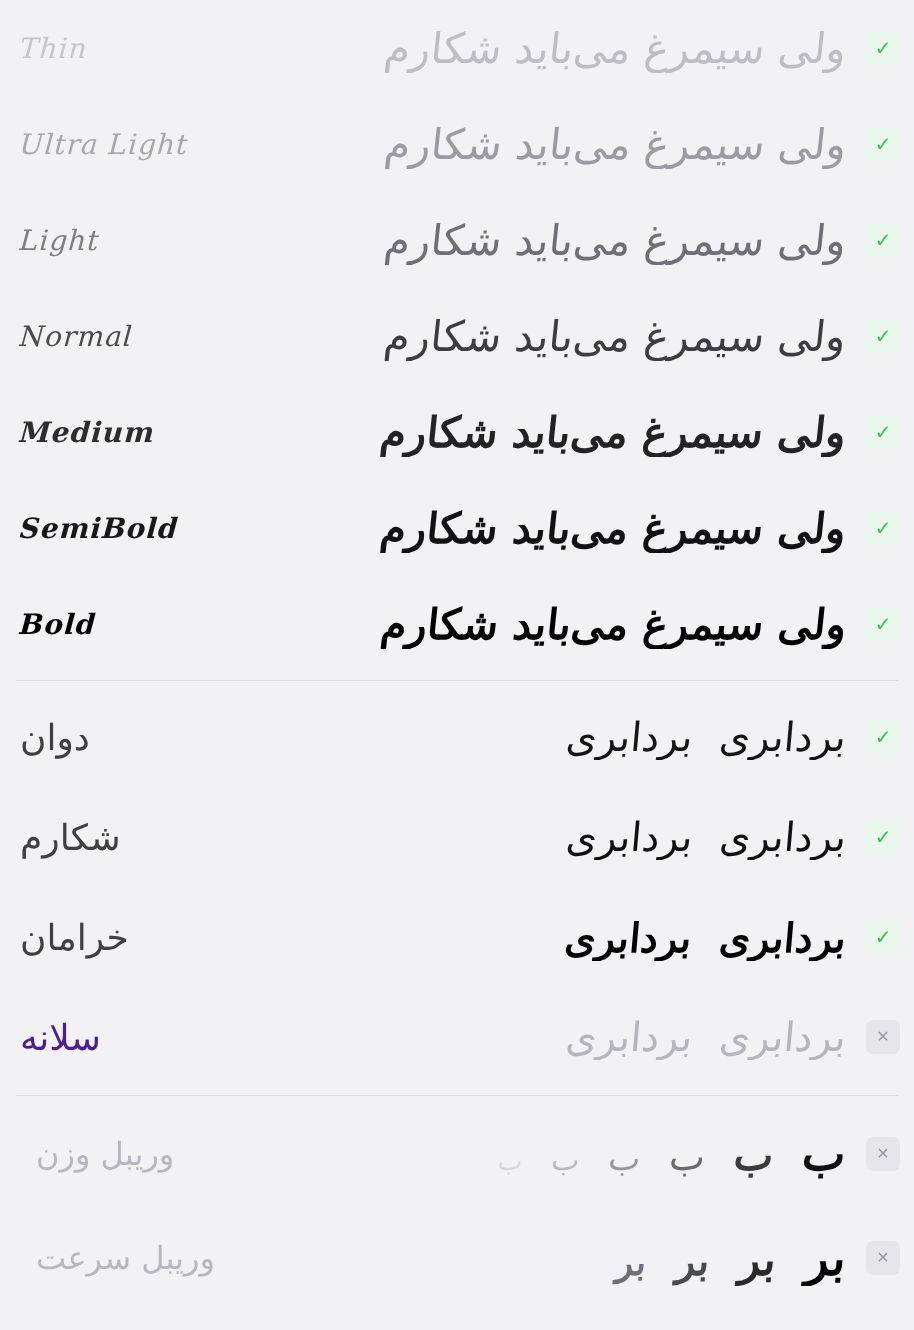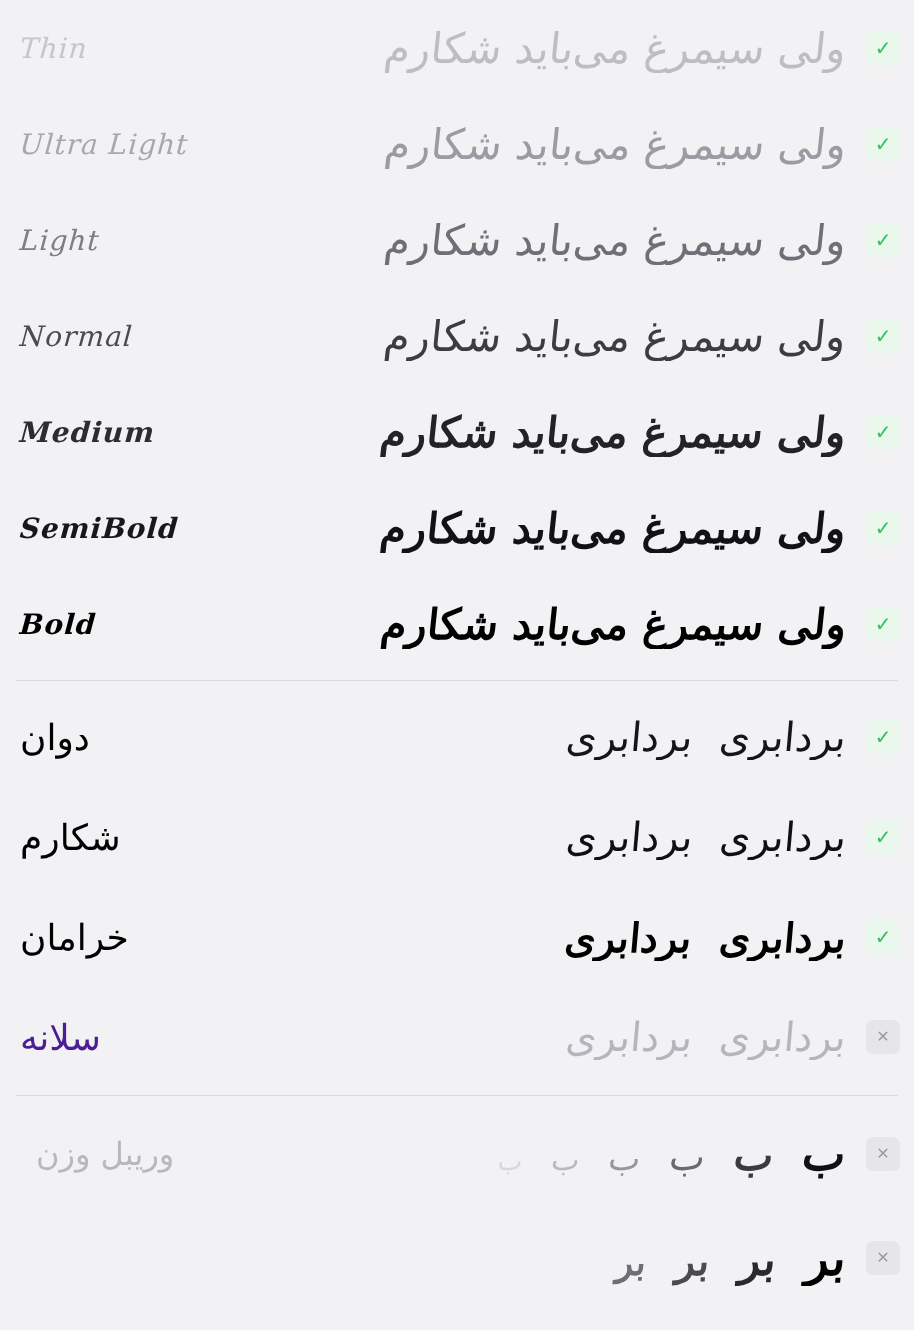--- a/index.html
+++ b/index.html
@@ -115,21 +115,21 @@
   .l-light  { color: #7d7d85; font-weight: 400; }
   .l-normal { color: #4b4b52; font-weight: 400; }
   .l-medium { color: #2c2c31; font-weight: 600; }
   .l-semi   { color: #18181b; font-weight: 700; }
   .l-bold   { color: #000000; font-weight: 700; }
 
   
   .label.fa {
     font-family: "DejaVu Serif", serif;
     font-size: 36px;
-    color: #000000;
+    color: #404040;
     letter-spacing: 0;
   }
   .label.fa.muted { color: #4c1d95; }
   .sample.fa2 {
     font-size: 40px;
     transform: skewX(-5deg);
     transform-origin: right center;
     word-spacing: 14px;
   }
   .s-dovan   { color: #151518; font-weight: 400; }
@@ -260,17 +260,18 @@
     </div>
 
     <div class="row variable">
       <div class="check off">✕</div>
       <div class="sample var v-speed">
         <span class="s4">بر</span>
         <span class="s3">بر</span>
         <span class="s2">بر</span>
         <span class="s1">بر</span>
       </div>
+      <div class="label fa vlabel small">وریبل سرعت</div>
     </div>
 
   </div>
 
 </div>
 
 </body></html>

